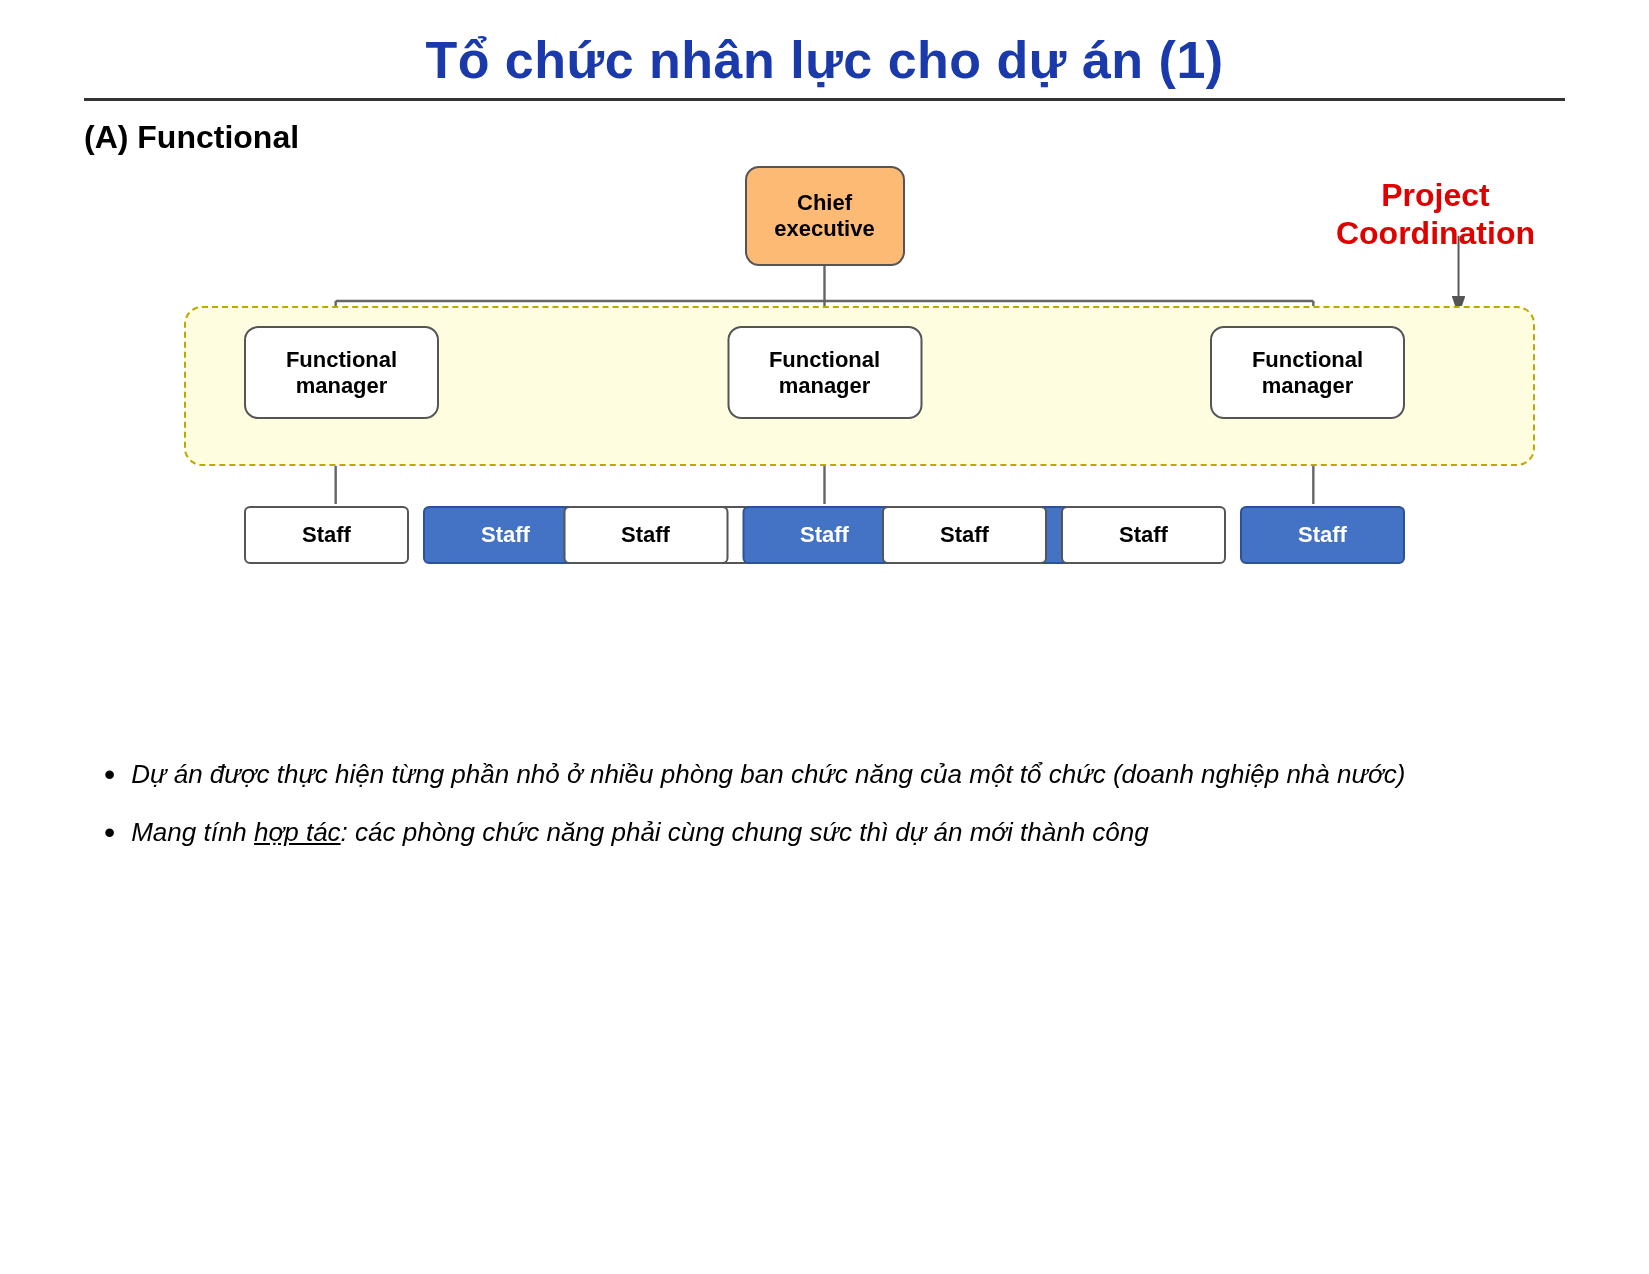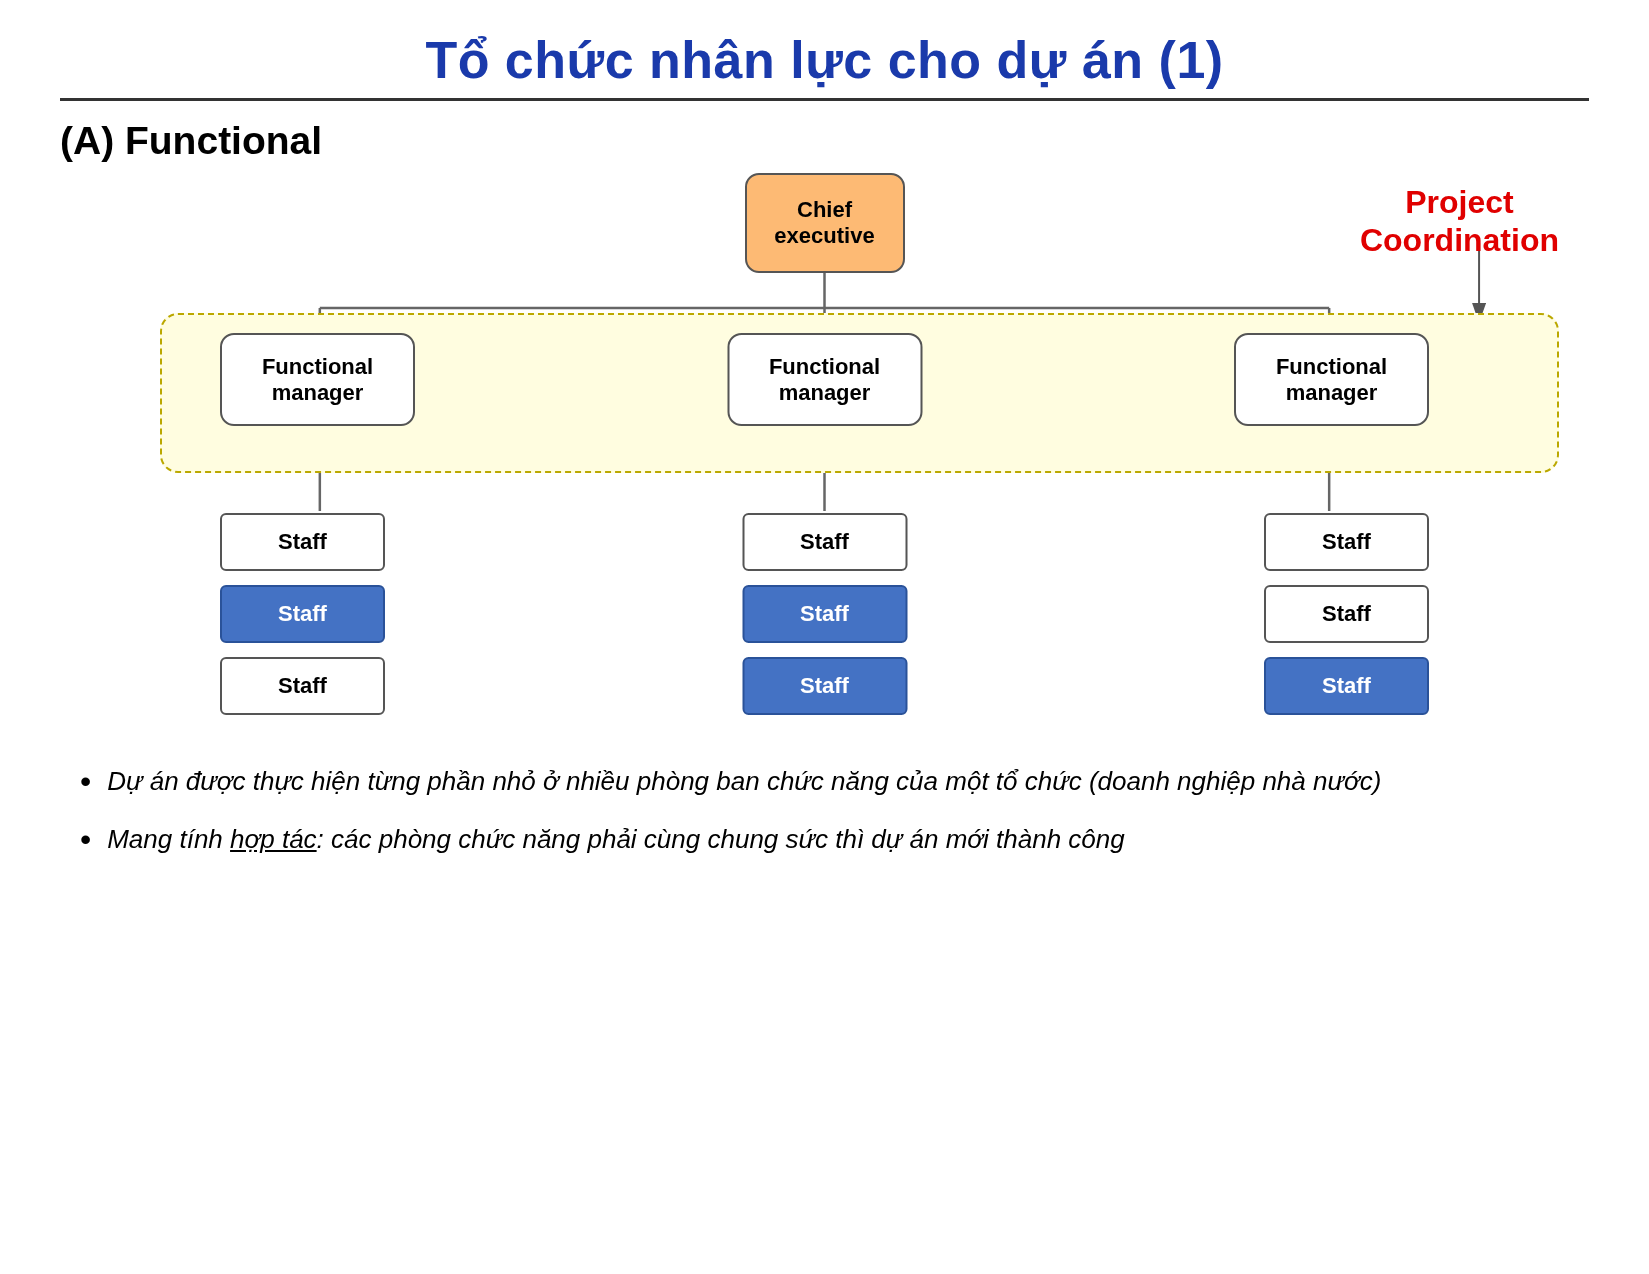--- a/index.html
+++ b/index.html
@@ -6,21 +6,21 @@
     body {
       width: 1649px;
       height: 1274px;
       background: #fff;
       font-family: Arial, sans-serif;
       overflow: hidden;
     }
     .page {
       width: 1649px;
       height: 1274px;
-      padding: 20px 60px;
+      padding: 20px 84px;
       display: flex;
       flex-direction: column;
     }
     .title {
       text-align: center;
       font-size: 52px;
       font-weight: bold;
       color: #1a3aab;
       padding: 10px 0 8px 0;
       letter-spacing: 0.5px;
@@ -31,21 +31,21 @@
       margin-bottom: 18px;
     }
     .diagram-area {
       display: flex;
       flex-direction: column;
       align-items: flex-start;
       position: relative;
       width: 100%;
     }
     .functional-label {
-      font-size: 39px;
+      font-size: 32px;
       font-weight: bold;
       color: #000;
       margin-bottom: 0px;
       margin-left: 0px;
     }
     .org-chart {
       position: relative;
       width: 100%;
       height: 580px;
     }
@@ -99,21 +99,21 @@
     }
     .fm-left { left: 160px; }
     .fm-center { left: 50%; transform: translateX(-50%); }
     .fm-right { right: 160px; }
 
     
     .staff-col {
       position: absolute;
       top: 350px;
       display: flex;
-      flex-direction: column;
+      flex-direction: row;
       gap: 14px;
       align-items: center;
     }
     .staff-col-left { left: 160px; }
     .staff-col-center { left: 50%; transform: translateX(-50%); }
     .staff-col-right { right: 160px; }
 
     .staff-box {
       width: 165px;
       height: 58px;

